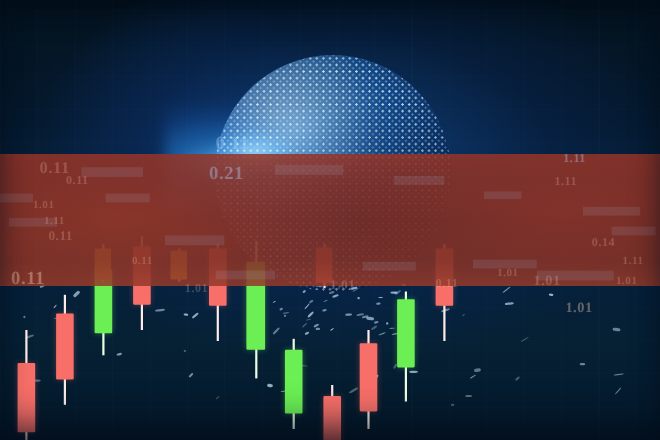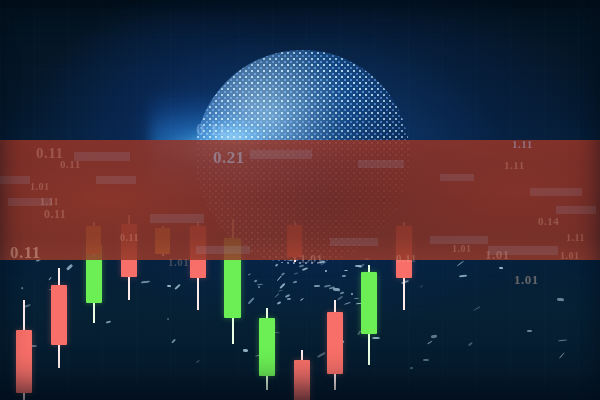--- a/index.html
+++ b/index.html
@@ -376,21 +376,21 @@
       <div class="ghostbar" style="left: 440px; top: 174px; width: 34px; height: 7px;"></div>
     </div>
   <div id="pricenums">
       <span class="pricenum dim" style="left: 36px; top: 145px; font-size: 15px;">0.11</span>
       <span class="pricenum" style="left: 10px; top: 243px; font-size: 17px;">0.11</span>
       <span class="pricenum dim" style="left: 44px; top: 207px; font-size: 12px;">0.11</span>
       <span class="pricenum dim" style="left: 60px; top: 158px; font-size: 11px;">0.11</span>
       <span class="pricenum dim" style="left: 30px; top: 181px; font-size: 10px;">1.01</span>
       <span class="pricenum dim" style="left: 40px; top: 196px; font-size: 10px;">1.11</span>
       <span class="pricenum blue" style="left: 196px; top: 120px; font-size: 17px;">0.11</span>
-      <span class="pricenum blue" style="left: 190px; top: 148px; font-size: 17px; margin-left: 23px;">0.21</span>
+      <span class="pricenum blue" style="left: 190px; top: 148px; font-size: 17px;">0.21</span>
       <span class="pricenum blue" style="left: 512px; top: 138px; font-size: 11px;">1.11</span>
       <span class="pricenum dim" style="left: 504px; top: 159px; font-size: 11px;">1.11</span>
       <span class="pricenum dim" style="left: 300px; top: 252px; font-size: 12px;">1.01</span>
       <span class="pricenum dim" style="left: 485px; top: 247px; font-size: 13px;">1.01</span>
       <span class="pricenum dim" style="left: 396px; top: 252px; font-size: 11px;">0.11</span>
       <span class="pricenum" style="left: 514px; top: 272px; font-size: 13px;">1.01</span>
       <span class="pricenum dim" style="left: 168px; top: 256px; font-size: 11px;">1.01</span>
       <span class="pricenum dim" style="left: 538px; top: 215px; font-size: 11px;">0.14</span>
       <span class="pricenum dim" style="left: 566px; top: 232px; font-size: 10px;">1.11</span>
       <span class="pricenum dim" style="left: 560px; top: 250px; font-size: 10px;">1.01</span>

